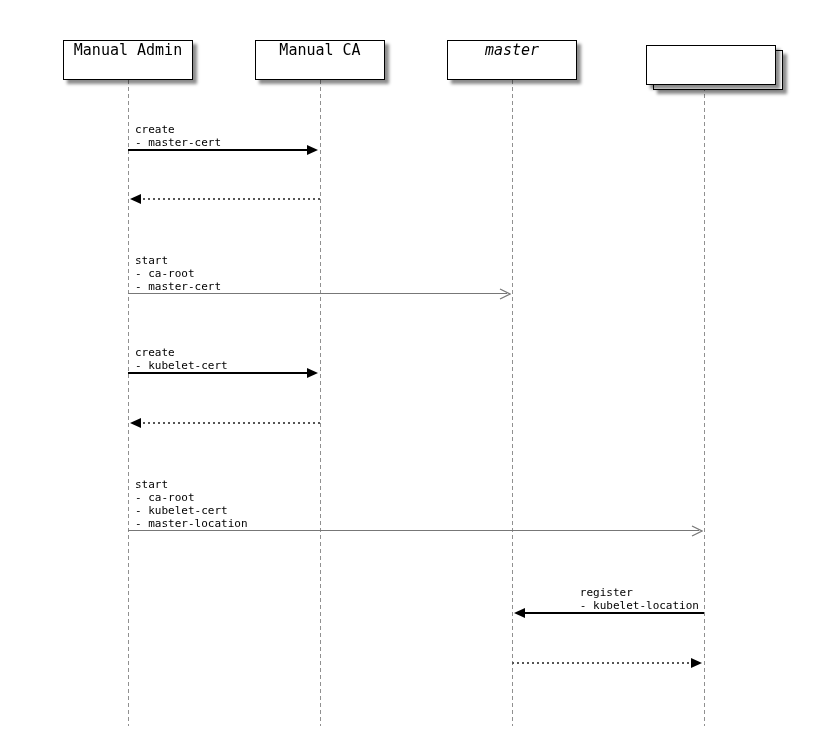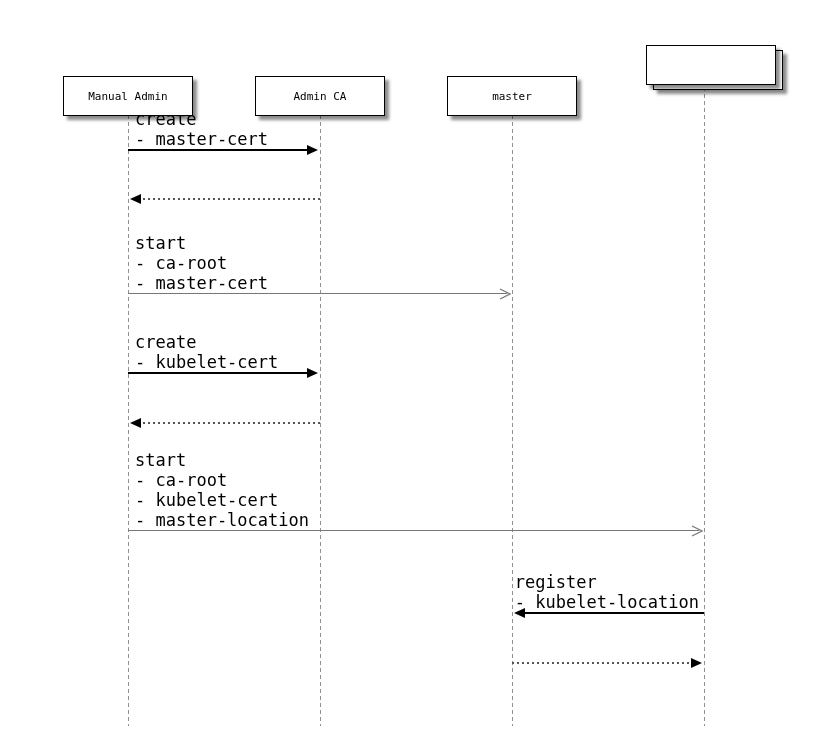--- a/index.html
+++ b/index.html
@@ -5,51 +5,50 @@
   html,body{margin:0;padding:0;background:#ffffff;}
   #diagram{
     position:relative;
     width:832px;height:739px;
     background:#ffffff;
     font-family:"DejaVu Sans Mono","Liberation Mono",monospace;
     overflow:hidden;
   }
   .actor-box{
     position:absolute;
-    display:flex;align-items:center;justify-content:center;
-    font-size:11px;
+    display:flex;justify-content:center;
+    font-size:15px;
     box-sizing:border-box;
-    margin-top:36px;
   }
   .actor-layer{position:absolute;box-sizing:border-box;}
   .lifeline{position:absolute;width:1px;}
   .msg-line{position:absolute;}
   .msg-label{
     position:absolute;
-    font-size:17px;line-height:20px;
+    font-size:11px;line-height:13px;
     white-space:pre;
     margin-top:8px;
   }
   .msg-arrow{position:absolute;line-height:0;display:block;}
 </style>
 </head>
 <body>
 
 <div id="diagram">
     <div class="lifeline" style="left: 128px; top: 80px; height: 646px; background-image: repeating-linear-gradient(rgb(144, 144, 144) 0px, rgb(144, 144, 144) 4px, transparent 4px, transparent 7px);"></div>
     <div class="lifeline" style="left: 320px; top: 80px; height: 646px; background-image: repeating-linear-gradient(rgb(144, 144, 144) 0px, rgb(144, 144, 144) 4px, transparent 4px, transparent 7px);"></div>
     <div class="lifeline" style="left: 512px; top: 80px; height: 646px; background-image: repeating-linear-gradient(rgb(144, 144, 144) 0px, rgb(144, 144, 144) 4px, transparent 4px, transparent 7px);"></div>
     <div class="lifeline" style="left: 704px; top: 80px; height: 646px; background-image: repeating-linear-gradient(rgb(144, 144, 144) 0px, rgb(144, 144, 144) 4px, transparent 4px, transparent 7px);"></div>
     <div class="actor-box" style="left: 63px; top: 40px; width: 130px; height: 40px; background: rgb(255, 255, 255); border: 1px solid rgb(0, 0, 0); box-shadow: rgba(0, 0, 0, 0.45) 4px 4px 3px; color: rgb(0, 0, 0); z-index: 4;">
       <span>Manual Admin</span>
     </div>
     <div class="actor-box" style="left: 255px; top: 40px; width: 130px; height: 40px; background: rgb(255, 255, 255); border: 1px solid rgb(0, 0, 0); box-shadow: rgba(0, 0, 0, 0.45) 4px 4px 3px; color: rgb(0, 0, 0); z-index: 4;">
-      <span>Admin CA</span>
+      <span>Manual CA</span>
     </div>
-    <div class="actor-box" style="left: 447px; top: 40px; width: 130px; height: 40px; background: rgb(255, 255, 255); border: 1px solid rgb(0, 0, 0); box-shadow: rgba(0, 0, 0, 0.45) 4px 4px 3px; color: rgb(0, 0, 0); z-index: 4;">
+    <div class="actor-box" style="left: 447px; top: 40px; width: 130px; height: 40px; background: rgb(255, 255, 255); border: 1px solid rgb(0, 0, 0); box-shadow: rgba(0, 0, 0, 0.45) 4px 4px 3px; color: rgb(0, 0, 0); z-index: 4; font-style: italic;">
       <span>master</span>
     </div>
     <div class="actor-layer" style="left: 653px; top: 50px; width: 130px; height: 40px; background: rgb(255, 255, 255); border: 1px solid rgb(0, 0, 0); box-shadow: rgba(0, 0, 0, 0.45) 4px 4px 3px; z-index: 1;"></div>
     <div class="actor-layer" style="left: 646px; top: 45px; width: 130px; height: 40px; background: rgb(255, 255, 255); border: 1px solid rgb(0, 0, 0); box-shadow: rgba(0, 0, 0, 0.45) 4px 4px 3px; z-index: 2;"></div>
     <div class="msg-line" style="left: 128px; width: 187px; top: 149px; height: 1.5px; background: rgb(0, 0, 0);"></div>
     <div class="msg-arrow" style="left: 307px; top: 145px;"><svg width="11" height="10" viewBox="0 0 11 10">
         <path d="M0 0 L11 5 L0 10 Z" fill="#000000"></path>
       </svg></div>
     <div class="msg-label" style="color: rgb(0, 0, 0); bottom: 590px; left: 135px; text-align: left;">create
 - master-cert</div>

